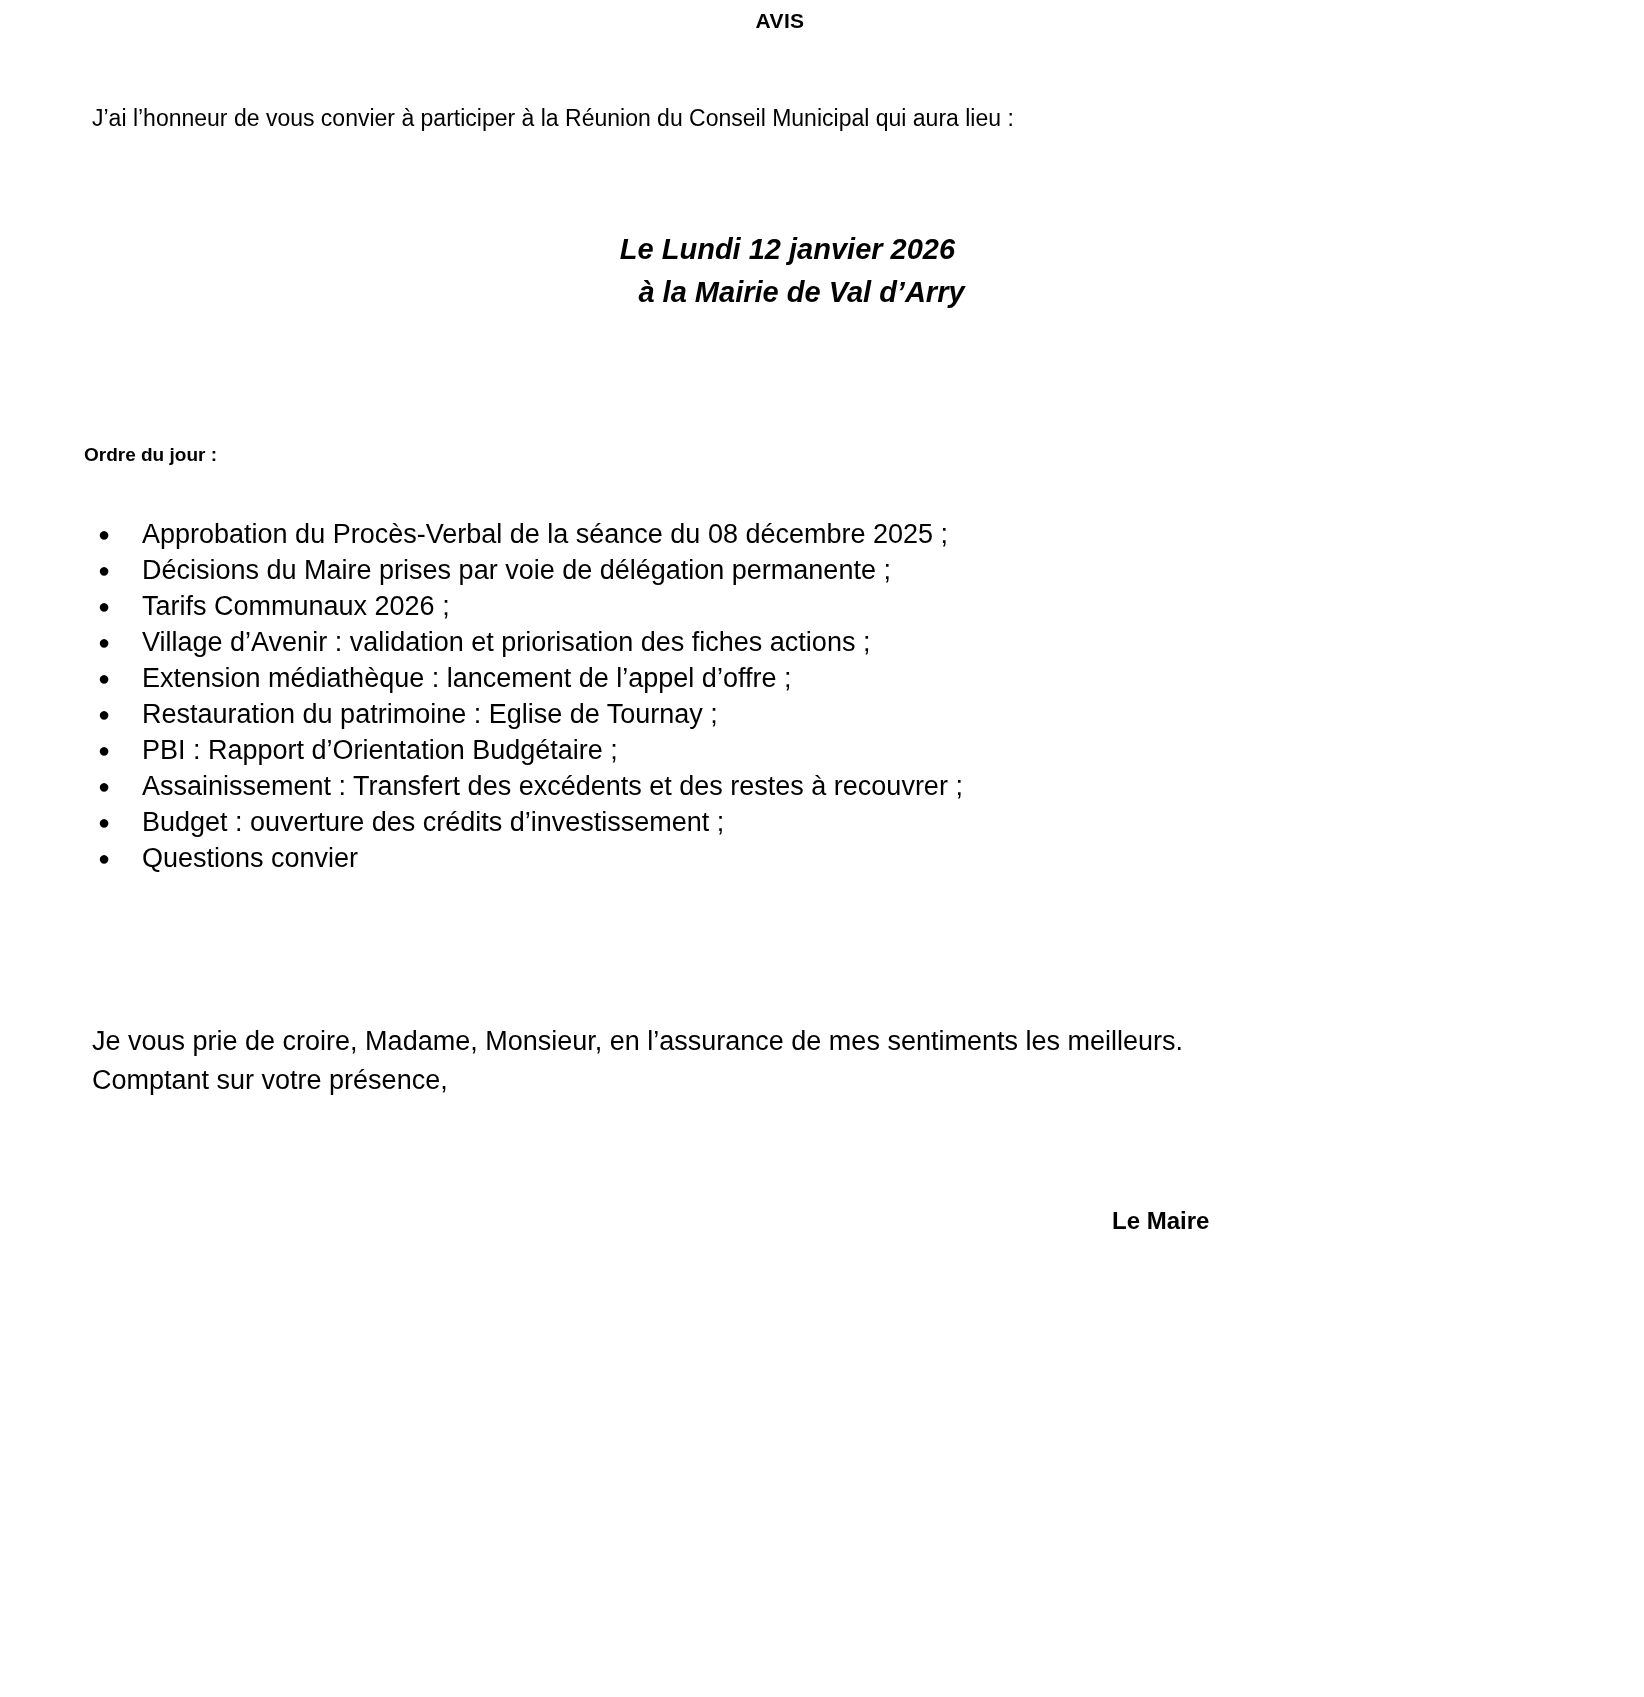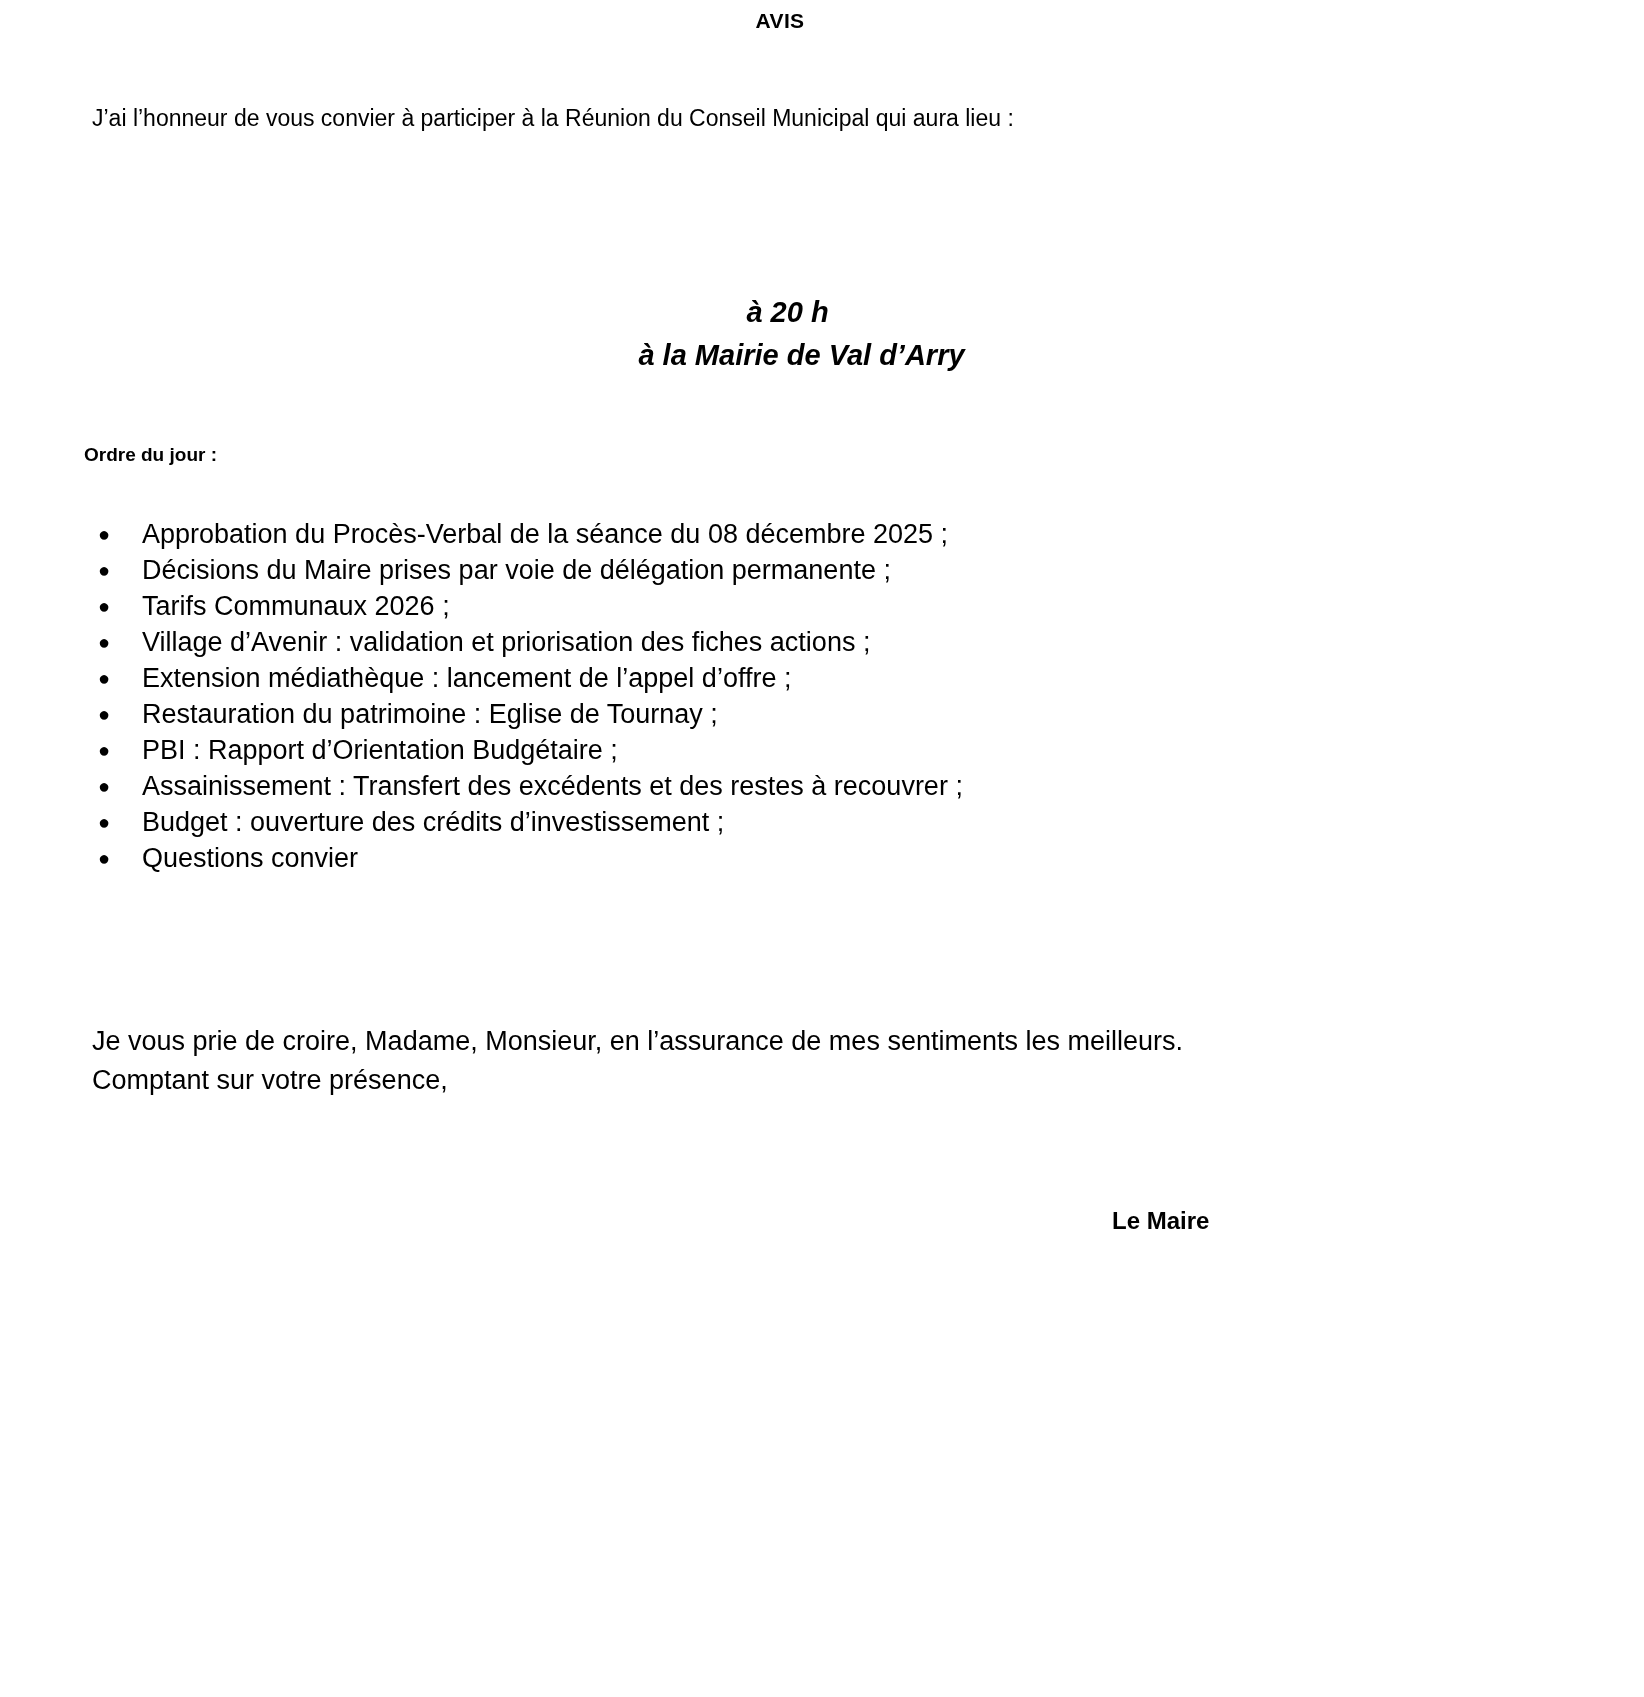--- a/index.html
+++ b/index.html
@@ -131,21 +131,21 @@
 </head>
 <body>
 
 <div class="page">
 
   <div class="doc-title">AVIS</div>
 
   <div class="intro">J’ai l’honneur de vous convier à participer à la Réunion du Conseil Municipal qui aura lieu :</div>
 
   <div class="meeting">
-    <p class="time-line">à 20 h</p>
+    <p class="date-line">Le Lundi 12 janvier 2026</p>
     <p class="place-line">à la Mairie de Val d’Arry</p>
   </div>
 
   <div class="agenda-heading">Ordre du jour :</div>
 
   <ul class="agenda-list" id="agenda-list">
       <li><span class="bullet">●</span><span>Approbation du Procès-Verbal de la séance du 08 décembre 2025 ;</span></li>
       <li><span class="bullet">●</span><span>Décisions du Maire prises par voie de délégation permanente ;</span></li>
       <li><span class="bullet">●</span><span>Tarifs Communaux 2026 ;</span></li>
       <li><span class="bullet">●</span><span>Village d’Avenir : validation et priorisation des fiches actions ;</span></li>

